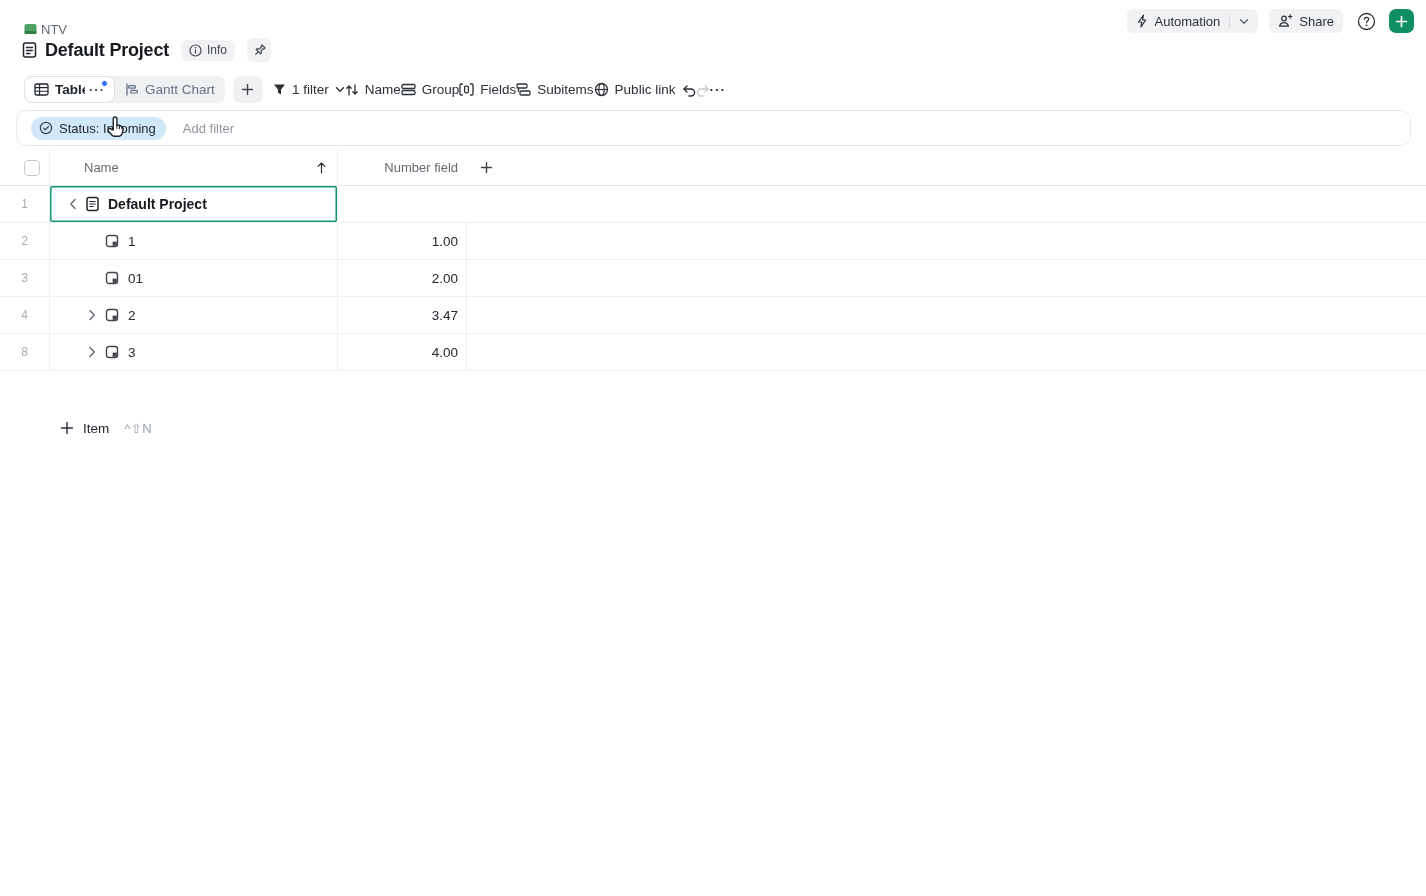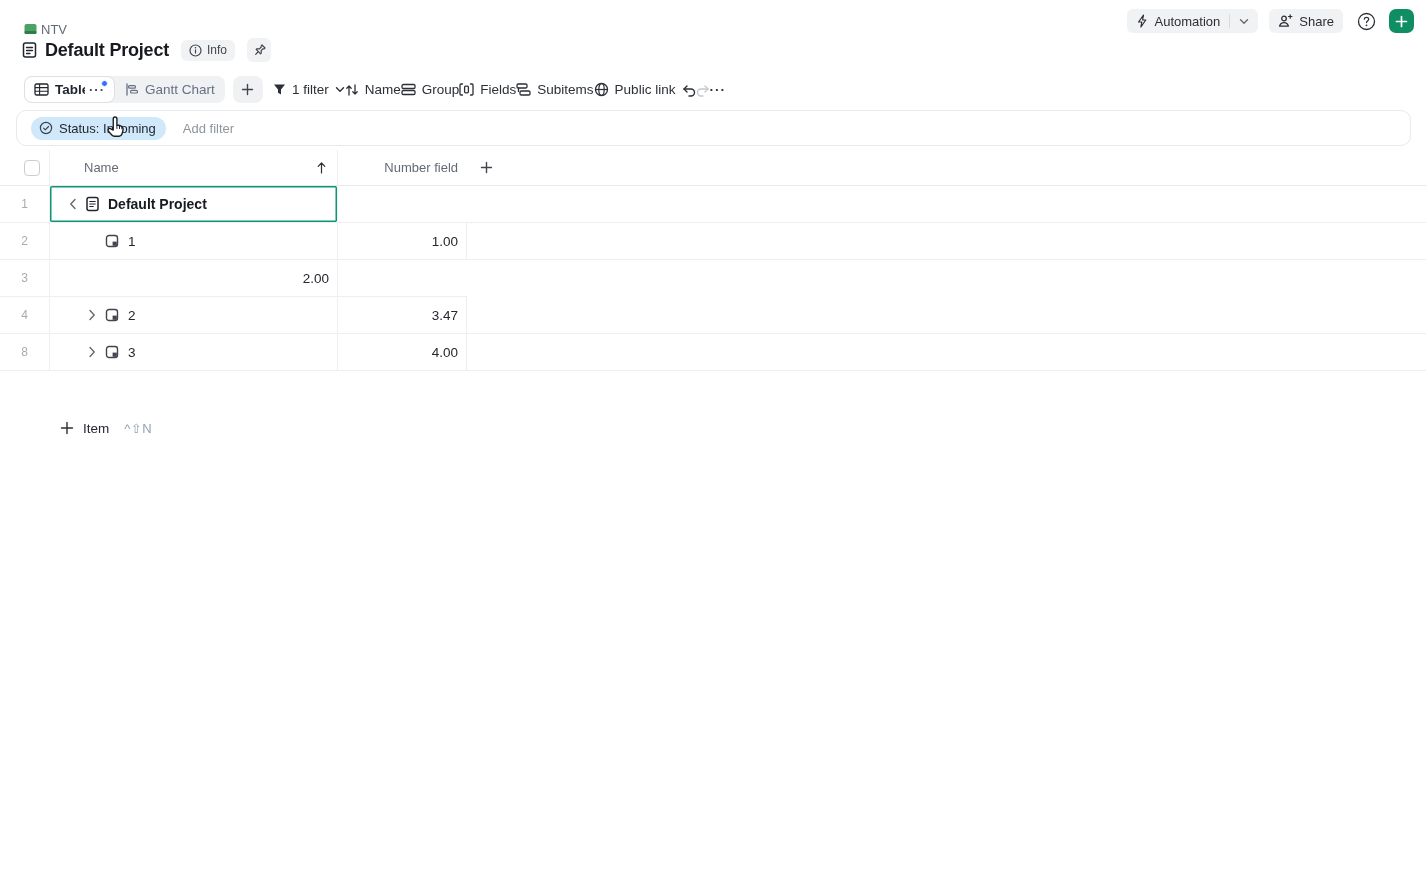--- a/index.html
+++ b/index.html
@@ -351,20 +351,36 @@
     <div class="numcell">
       <span class="numval">1.00</span>
     </div>
     <div class="restcell"></div>
   </div>
 
   <div class="trow">
     <div class="gutter">
       <span class="rownum">3</span>
     </div>
+    <div class="namecell">
+
+      <span class="chev chev-expand">
+        <svg width="8" height="12" viewBox="0 0 8 12">
+                <path d="M2 1.5 6.2 6 2 10.5" fill="none" stroke="#646a73" stroke-width="1.4" stroke-linecap="round" stroke-linejoin="round"></path>
+              </svg>
+      </span>
+      <span class="row-icon icon-task">
+        <svg width="14" height="14" viewBox="0 0 14 14">
+                <rect x="1.5" y="1.5" width="11" height="11" rx="2.5" fill="none" stroke="#42464c" stroke-width="1.4"></rect>
+                <rect x="7.6" y="7.6" width="4.2" height="4.2" fill="#42464c"></rect>
+              </svg>
+      </span>
+
+      <span class="rowname">01</span>
+    </div>
     <div class="numcell">
       <span class="numval">2.00</span>
     </div>
     <div class="restcell"></div>
   </div>
 
   <div class="trow expandable">
     <div class="gutter">
       <span class="rownum">4</span>
     </div>

